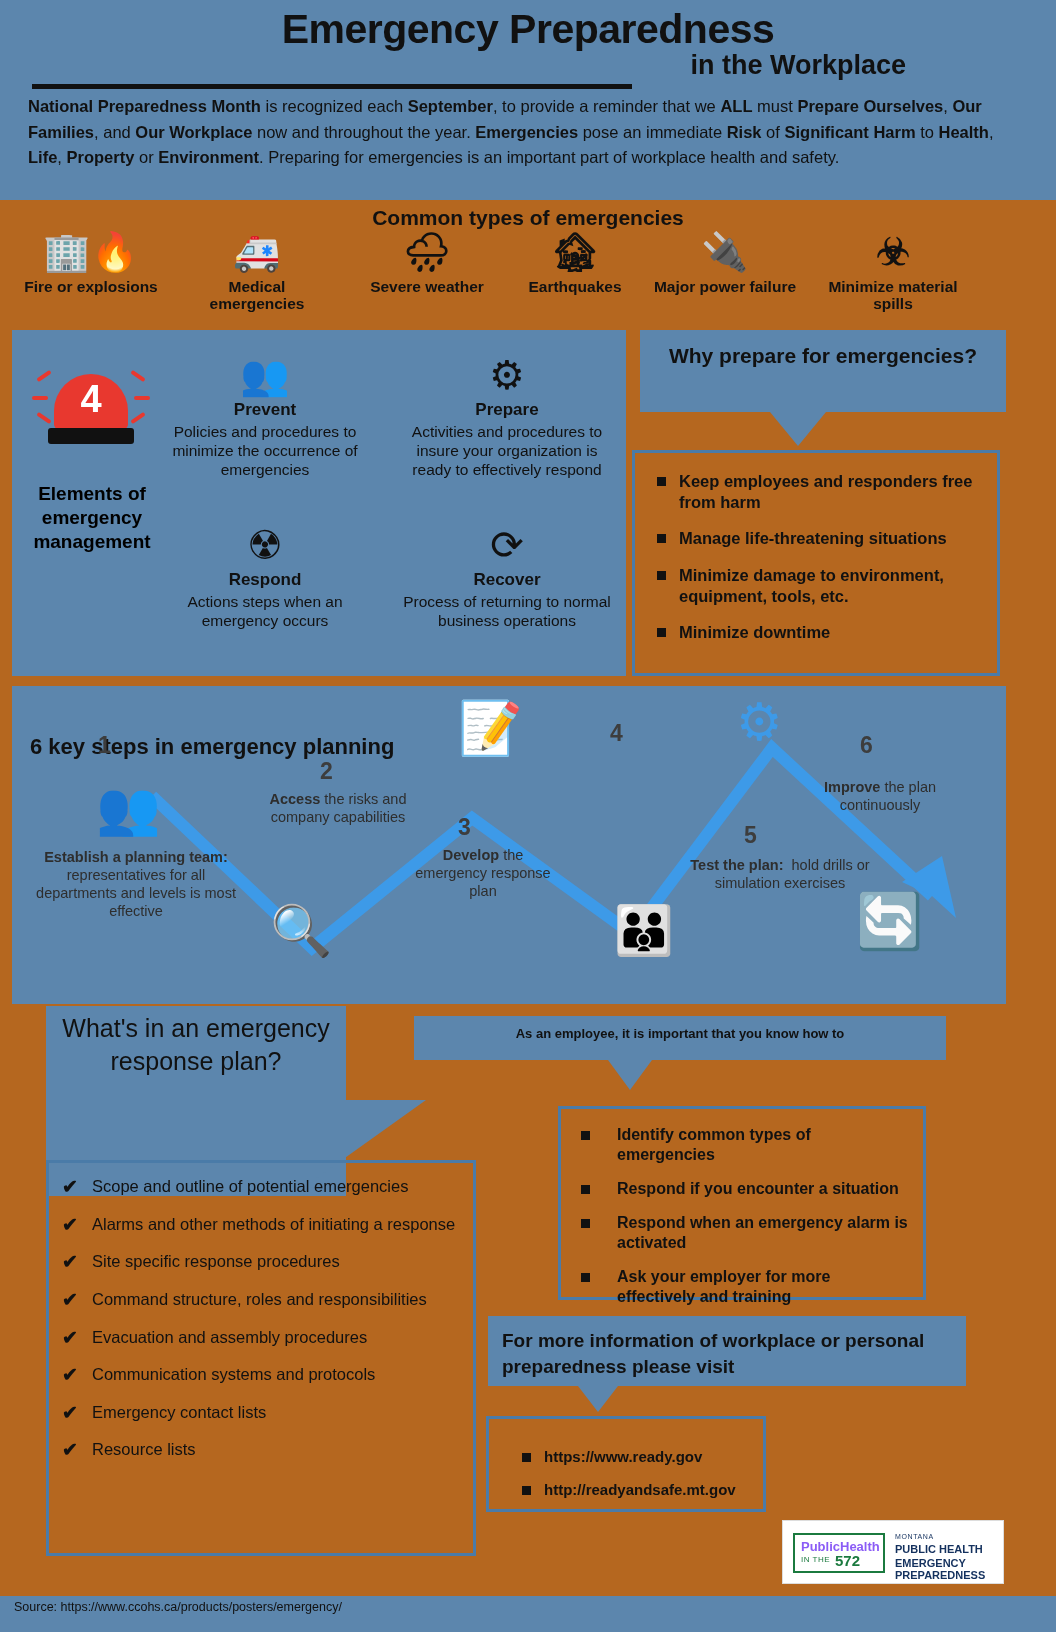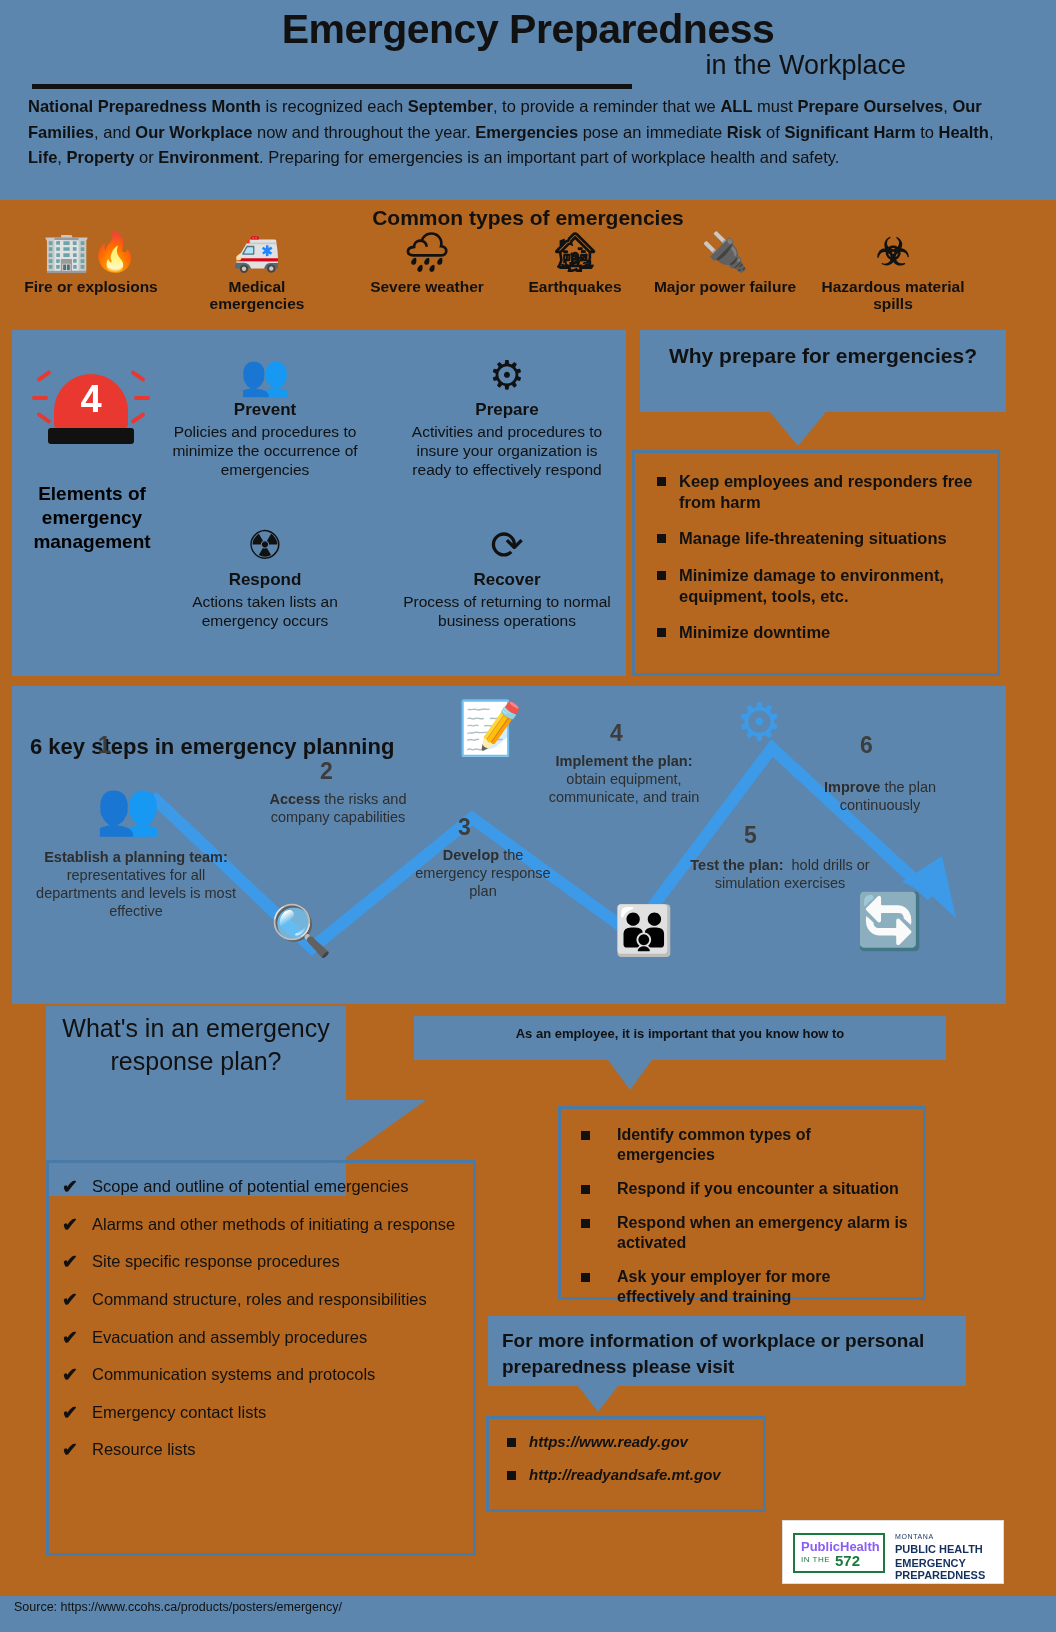--- a/index.html
+++ b/index.html
@@ -16,21 +16,21 @@
     background:#5c86ad;
   }
   #title-main {
     position:absolute; left:0; top:6px; width:1056px;
     text-align:center;
     font-size:41px; font-weight:bold; color:#111; letter-spacing:-0.5px;
   }
   #title-sub {
     position:absolute; left:0; top:50px; width:1056px;
     text-align:right; padding-right:150px; box-sizing:border-box;
-    font-size:27px; font-weight:normal; color:#111;
+    font-size:27px; font-weight:bold; color:#111;
   }
   #title-rule {
     position:absolute; left:32px; top:84px; width:600px; height:5px; background:#111;
   }
   #intro {
     position:absolute; left:28px; top:94px; width:1000px;
     font-size:16.5px; line-height:1.55; color:#111;
   }
   #intro b { font-weight:bold; }
   
@@ -186,21 +186,21 @@
   #info-arrow {
     position:absolute; left:578px; top:1386px;
     width:0; height:0;
     border-left:20px solid transparent; border-right:20px solid transparent;
     border-top:26px solid #5c86ad;
   }
   #links-box {
     position:absolute; left:486px; top:1416px; width:280px; height:96px;
     border:3px solid #4a7ba8; box-sizing:border-box; padding:14px 10px 0 18px;
   }
-  #links-box ul { margin:0; padding:0;font-style:italic; }
+  #links-box ul { margin:15px; padding:0; }
   #links-box li {
     list-style:none; position:relative; padding-left:22px; margin-bottom:16px;
     font-size:15px; font-weight:bold; color:#111;
   }
   #links-box li:before {
     content:""; position:absolute; left:0; top:5px; width:9px; height:9px; background:#111;
   }
   
   #logo {
     position:absolute; left:782px; top:1520px; width:222px; height:64px;
@@ -252,21 +252,21 @@
 <div class="etype" style="left:500px; top:230px;">
   <span class="glyph">🏚</span>
   <span>Earthquakes</span>
 </div>
 <div class="etype" style="left:650px; top:230px;">
   <span class="glyph">🔌</span>
   <span>Major power failure</span>
 </div>
 <div class="etype" style="left:818px; top:230px;">
   <span class="glyph">☣</span>
-  <span>Hazardous material spills</span>
+  <span>Minimize material spills</span>
 </div>
 
 <div id="elements-panel">
   <div id="siren">
     <div class="ray r1"></div>
       <div class="ray r2"></div>
       <div class="ray r3"></div>
     <div class="ray r4"></div>
       <div class="ray r5"></div>
       <div class="ray r6"></div>
@@ -282,21 +282,21 @@
     <div class="edesc">Policies and procedures to minimize the occurrence of emergencies</div>
   </div>
   <div class="elem" style="left:386px; top:22px;">
     <span class="eicon">⚙</span>
     <div class="ehead">Prepare</div>
     <div class="edesc">Activities and procedures to insure your organization is ready to effectively respond</div>
   </div>
   <div class="elem" style="left:144px; top:192px;">
     <span class="eicon">☢</span>
     <div class="ehead">Respond</div>
-    <div class="edesc">Actions taken lists an emergency occurs</div>
+    <div class="edesc">Actions steps when an emergency occurs</div>
   </div>
   <div class="elem" style="left:386px; top:192px;">
     <span class="eicon">⟳</span>
     <div class="ehead">Recover</div>
     <div class="edesc">Process of returning to normal business operations</div>
   </div>
 </div>
 
 <div id="why-box">
   <div class="t">Why prepare for emergencies?</div>
@@ -325,21 +325,20 @@
 
   <span class="snum" style="left:308px; top:72px;">2</span>
   <div class="stext" style="left:246px; top:104px; width:160px;"><b>Access</b> the risks and company capabilities</div>
   <span class="sicon" style="left:258px; top:216px; font-size:50px;">🔍</span>
 
   <span class="sicon" style="left:446px; top:12px; font-size:52px;">📝</span>
   <span class="snum" style="left:446px; top:128px;">3</span>
   <div class="stext" style="left:396px; top:160px; width:150px;"><b>Develop</b> the emergency response plan</div>
 
   <span class="snum" style="left:598px; top:34px;">4</span>
-  <div class="stext" style="left:526px; top:66px; width:172px;"><b>Implement the plan:</b> obtain equipment, communicate, and train</div>
   <span class="sicon" style="left:724px; top:6px; font-size:52px;">⚙</span>
   <span class="sicon" style="left:602px; top:216px; font-size:48px;">👪</span>
   <span class="snum" style="left:732px; top:136px;">5</span>
   <div class="stext" style="left:678px; top:170px; width:180px;"><b>Test the plan:</b>&nbsp; hold drills or simulation exercises</div>
 
   <span class="snum" style="left:848px; top:46px;">6</span>
   <div class="stext" style="left:784px; top:92px; width:168px;"><b>Improve</b> the plan continuously</div>
   <span class="sicon" style="left:844px; top:204px; font-size:54px;">🔄</span>
 </div>
 

